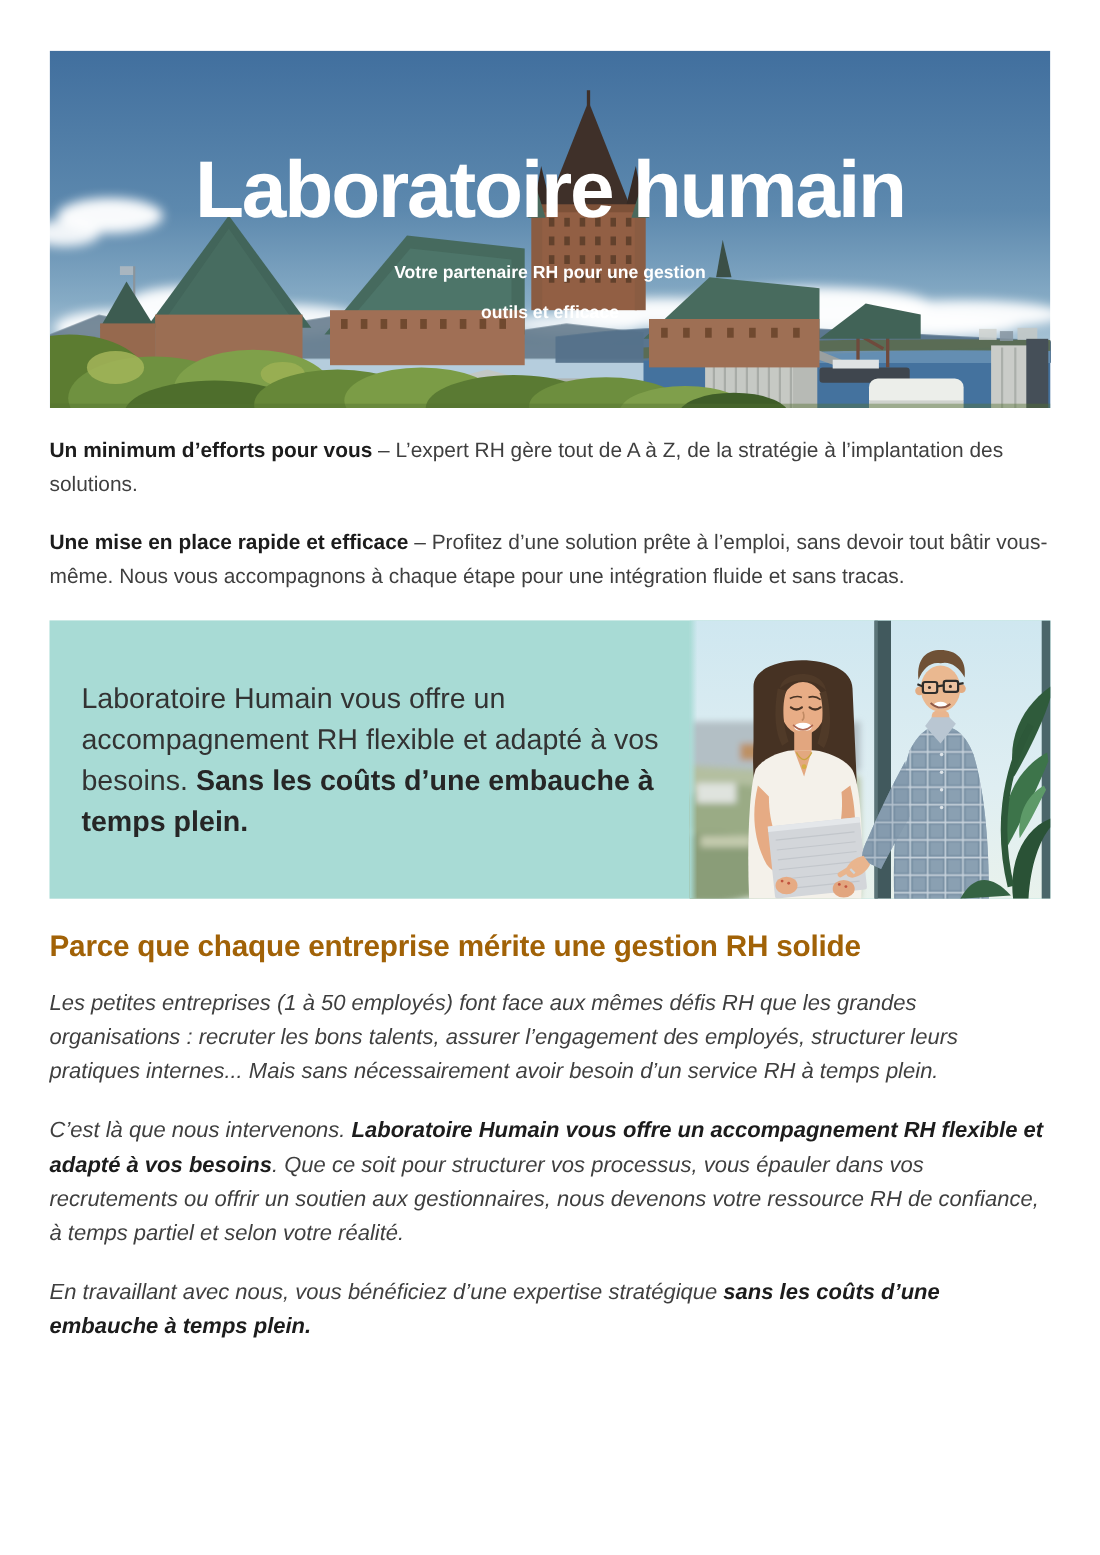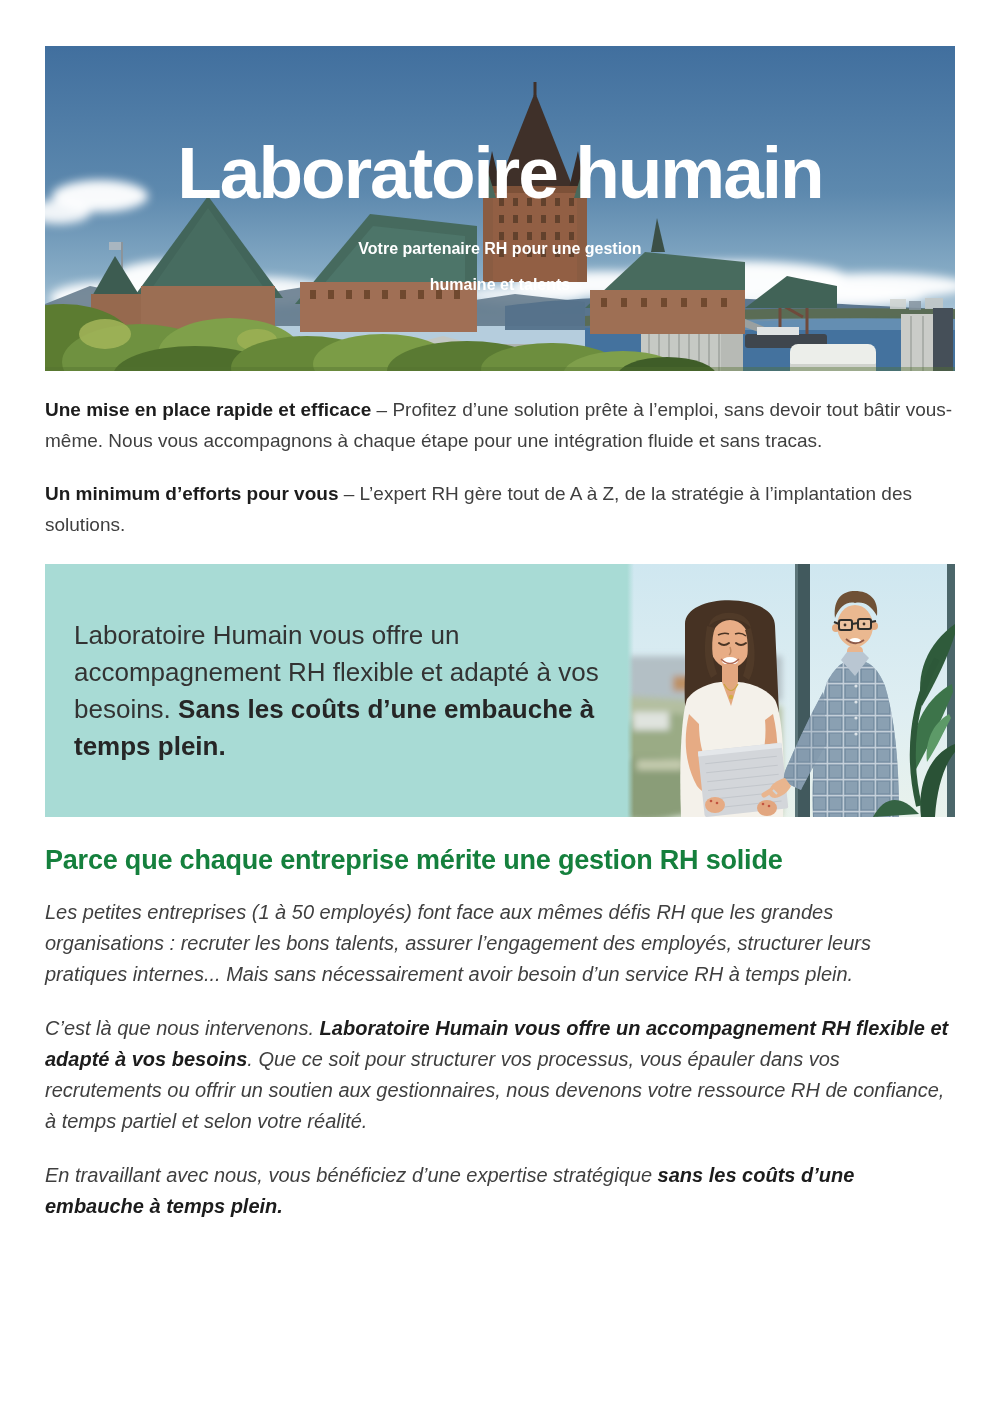--- a/index.html
+++ b/index.html
@@ -26,21 +26,21 @@
   .callout{margin-top:24px;width:910px;height:253px;background:#a8dbd5;display:flex;
            align-items:stretch;}
   .callout-text{flex:1;display:flex;align-items:center;padding:10px 20px 10px 29px;
                 font-size:26px;line-height:37px;color:#333333;}
   .callout-text b{font-weight:700;color:#262626;}
   .callout-photo{width:328px;height:253px;flex:none;}
   .callout-photo svg{display:block;width:328px;height:253px;}
 
   
   .section-heading{margin:26px 0 20px 0;font-size:27px;line-height:34px;font-weight:700;
-                   color:#15803d;letter-spacing:-0.2px;}
+                   color:#a16207;letter-spacing:-0.2px;}
   .bodyp{margin:0 0 23px 0;font-size:20px;line-height:31px;color:#3f3f3f;font-style:italic;}
 </style>
 </head>
 <body>
 
 <div class="page">
 
   <div class="hero">
     <svg viewBox="0 0 910 325" preserveAspectRatio="none">
       <defs>
@@ -212,30 +212,30 @@
         <ellipse cx="506" cy="323" rx="70" ry="26" fill="#6d8e3e"></ellipse>
         <ellipse cx="578" cy="329" rx="60" ry="24" fill="#7f9f4b"></ellipse>
         <ellipse cx="622" cy="331" rx="50" ry="20" fill="#3f5d28"></ellipse>
       </g>
       <rect x="0" y="321" width="910" height="4" fill="#53702f" opacity="0.4"></rect>
     </svg>
     <div class="hero-text">
       <h1 class="hero-title">Laboratoire humain</h1>
       <div class="hero-sub">
         <div>Votre partenaire RH pour une gestion</div>
-        <div>humaine et talents</div>
+        <div>outils et efficace</div>
       </div>
     </div>
   </div>
 
   <div class="content">
 
+    <p class="intro"><b>Un minimum d’efforts pour vous</b><span class="sep"> – </span><span>L’expert RH gère tout de A à Z, de la stratégie à l’implantation des solutions.</span></p>
+
     <p class="intro"><b>Une mise en place rapide et efficace</b><span class="sep"> – </span><span>Profitez d’une solution prête à l’emploi, sans devoir tout bâtir vous-même. Nous vous accompagnons à chaque étape pour une intégration fluide et sans tracas.</span></p>
-
-    <p class="intro"><b>Un minimum d’efforts pour vous</b><span class="sep"> – </span><span>L’expert RH gère tout de A à Z, de la stratégie à l’implantation des solutions.</span></p>
 
     <div class="callout">
       <div class="callout-text">
         <div><span>Laboratoire Humain vous offre un accompagnement RH flexible et adapté à vos besoins.  </span><b>Sans les coûts d’une embauche à temps plein.</b></div>
       </div>
       <div class="callout-photo">
         <svg viewBox="0 0 328 253" preserveAspectRatio="none">
           <defs>
             <linearGradient id="wnd" x1="0" y1="0" x2="0" y2="1">
               <stop offset="0" stop-color="#cfe7f0"></stop>

